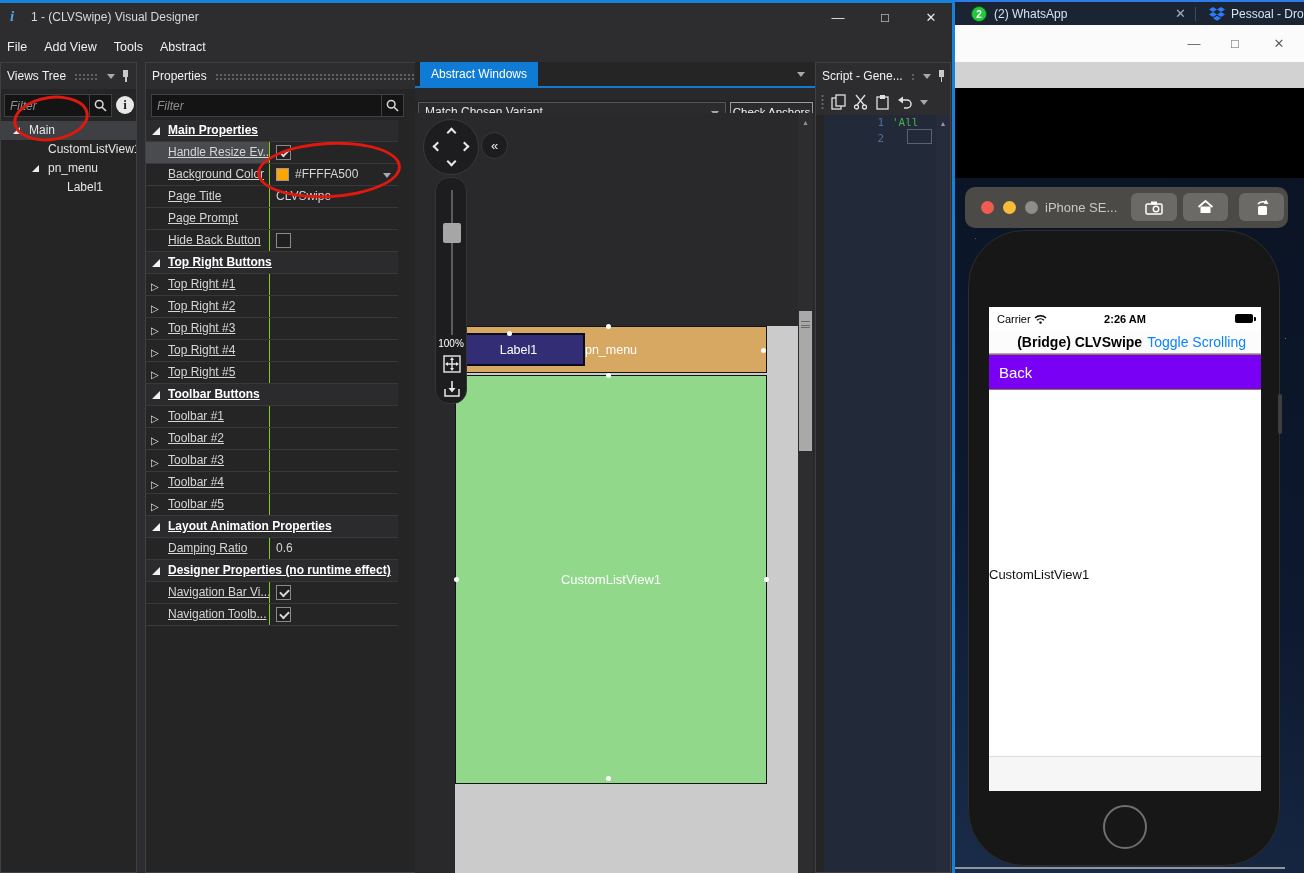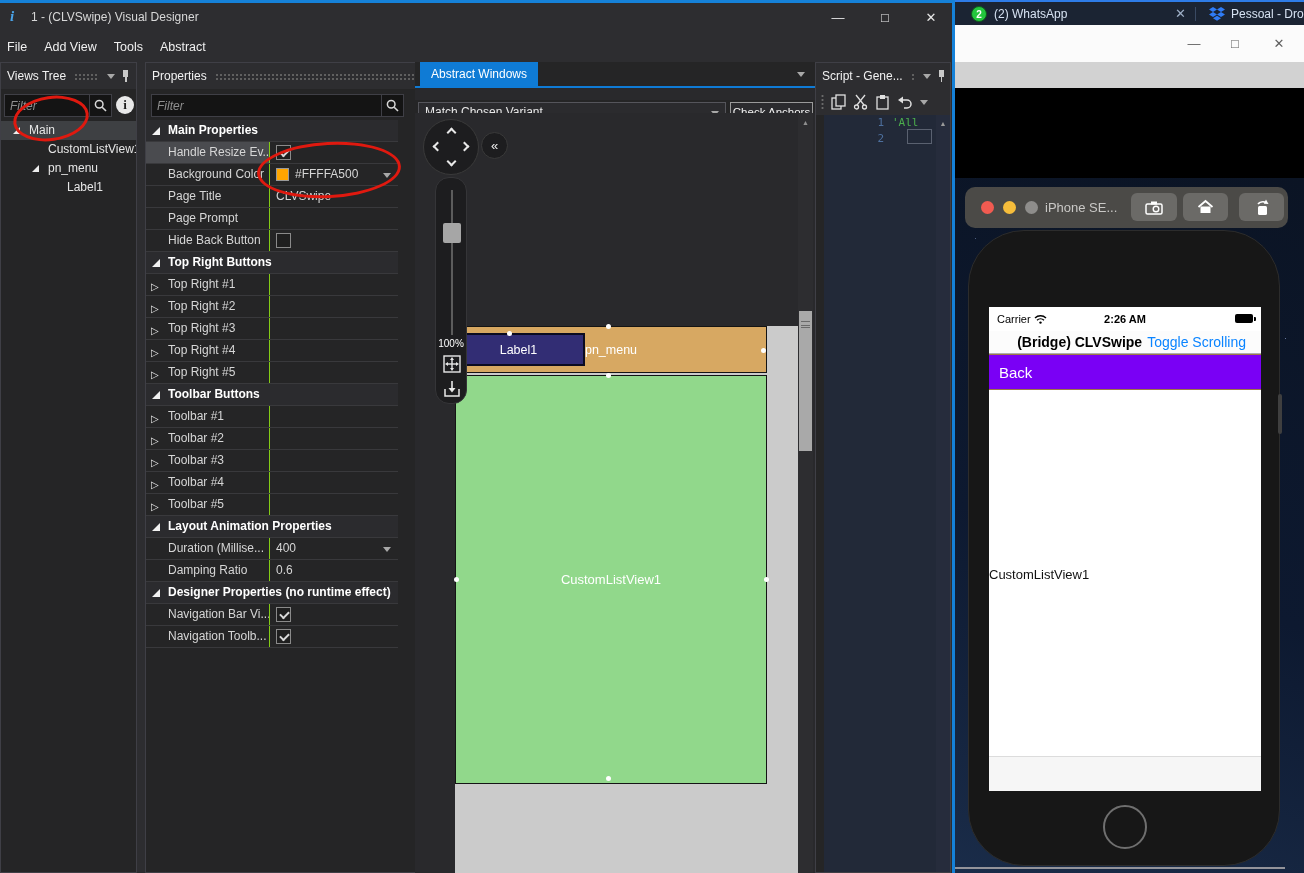--- a/index.html
+++ b/index.html
@@ -52,21 +52,21 @@
   .tri-filled { position:absolute; top:6px; width:0; height:0;
     border-bottom:7px solid #ededed; border-left:7px solid transparent; }
 
   
   #props-panel { left:145px; width:309px; }
   #props-filter { left:5px; top:31px; width:253px; }
   #prop-grid { position:absolute; left:0; top:57px; width:252px; }
   .prow { position:relative; height:22px; border-bottom:1px solid #39393c; font-size:12px;
     color:#d6d6d6; line-height:21px; }
   .prow .name { position:absolute; left:0; top:0; bottom:0; width:123px; padding-left:22px;
-    white-space:nowrap; overflow:hidden; }
+    white-space:nowrap; overflow:hidden;text-decoration:underline; }
   .prow .val { position:absolute; left:123px; top:0; bottom:0; right:0; border-left:1px solid #84cc16;
     padding-left:6px; display:flex; align-items:center; gap:6px; }
   .prow.cat { background:#2b2b2e; color:#ffffff; font-weight:bold; }
   .prow.cat .name { width:auto; right:0; }
   .prow.selected .name { background:#4a4b4f; }
   .cat-tri { position:absolute; left:6px; top:7px; width:0; height:0;
     border-bottom:8px solid #f2f2f2; border-left:8px solid transparent; }
   .grp-tri { position:absolute; left:5px; top:2px; color:#e8e8e8; font-size:10px; }
   .checkbox { width:15px; height:15px; background:#1f1f1f; border:1px solid #8a8a8a; position:relative; }
   .checkbox.on:after { content:""; position:absolute; left:3px; top:3px; width:7px; height:4px;
@@ -349,27 +349,20 @@
         <div class="prow ">
           <span class="grp-tri">▷</span>
           <div class="name"><span>Toolbar #5</span></div>
           <div class="val"></div>
         </div>
         <div class="prow cat">
           <span class="cat-tri"></span>
           <div class="name"><span>Layout Animation Properties</span></div>
         </div>
         <div class="prow ">
-          <div class="name"><span>Duration (Millise...</span></div>
-          <div class="val">
-            <span>400</span>
-            <span class="caret-down val-caret"></span>
-          </div>
-        </div>
-        <div class="prow ">
           <div class="name"><span>Damping Ratio</span></div>
           <div class="val">
             <span>0.6</span>
           </div>
         </div>
         <div class="prow cat">
           <span class="cat-tri"></span>
           <div class="name"><span>Designer Properties (no runtime effect)</span></div>
         </div>
         <div class="prow ">

